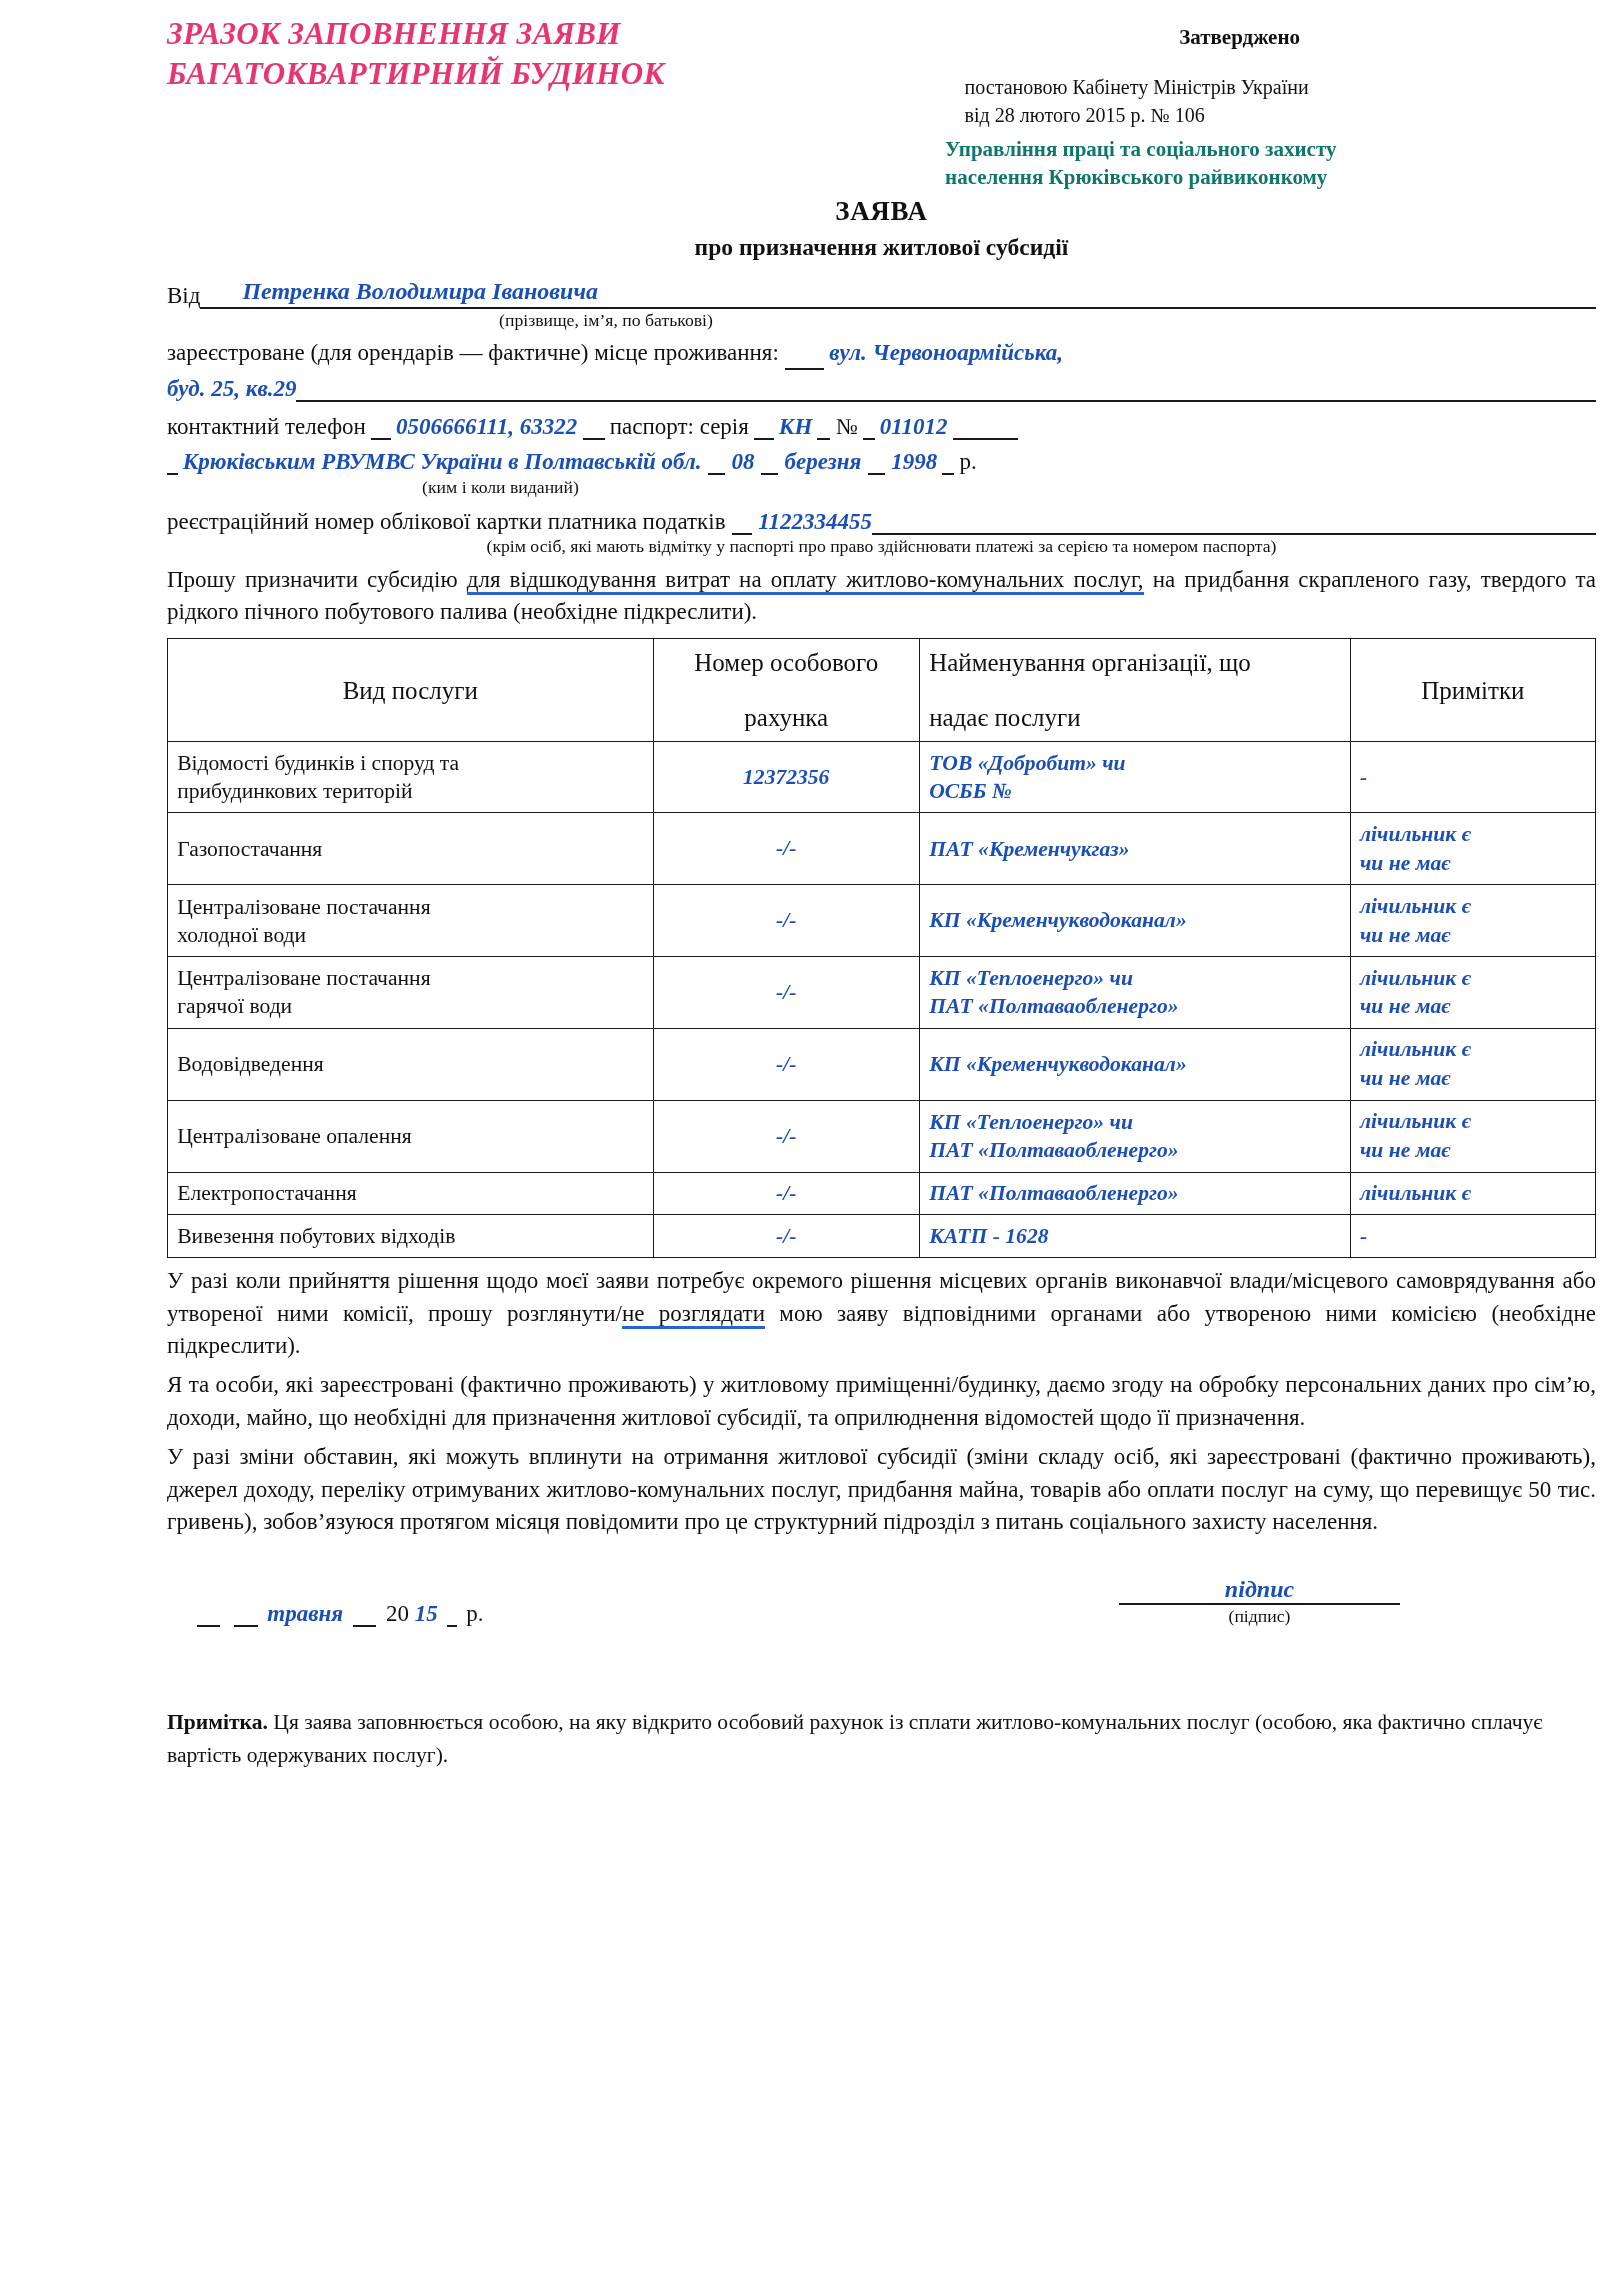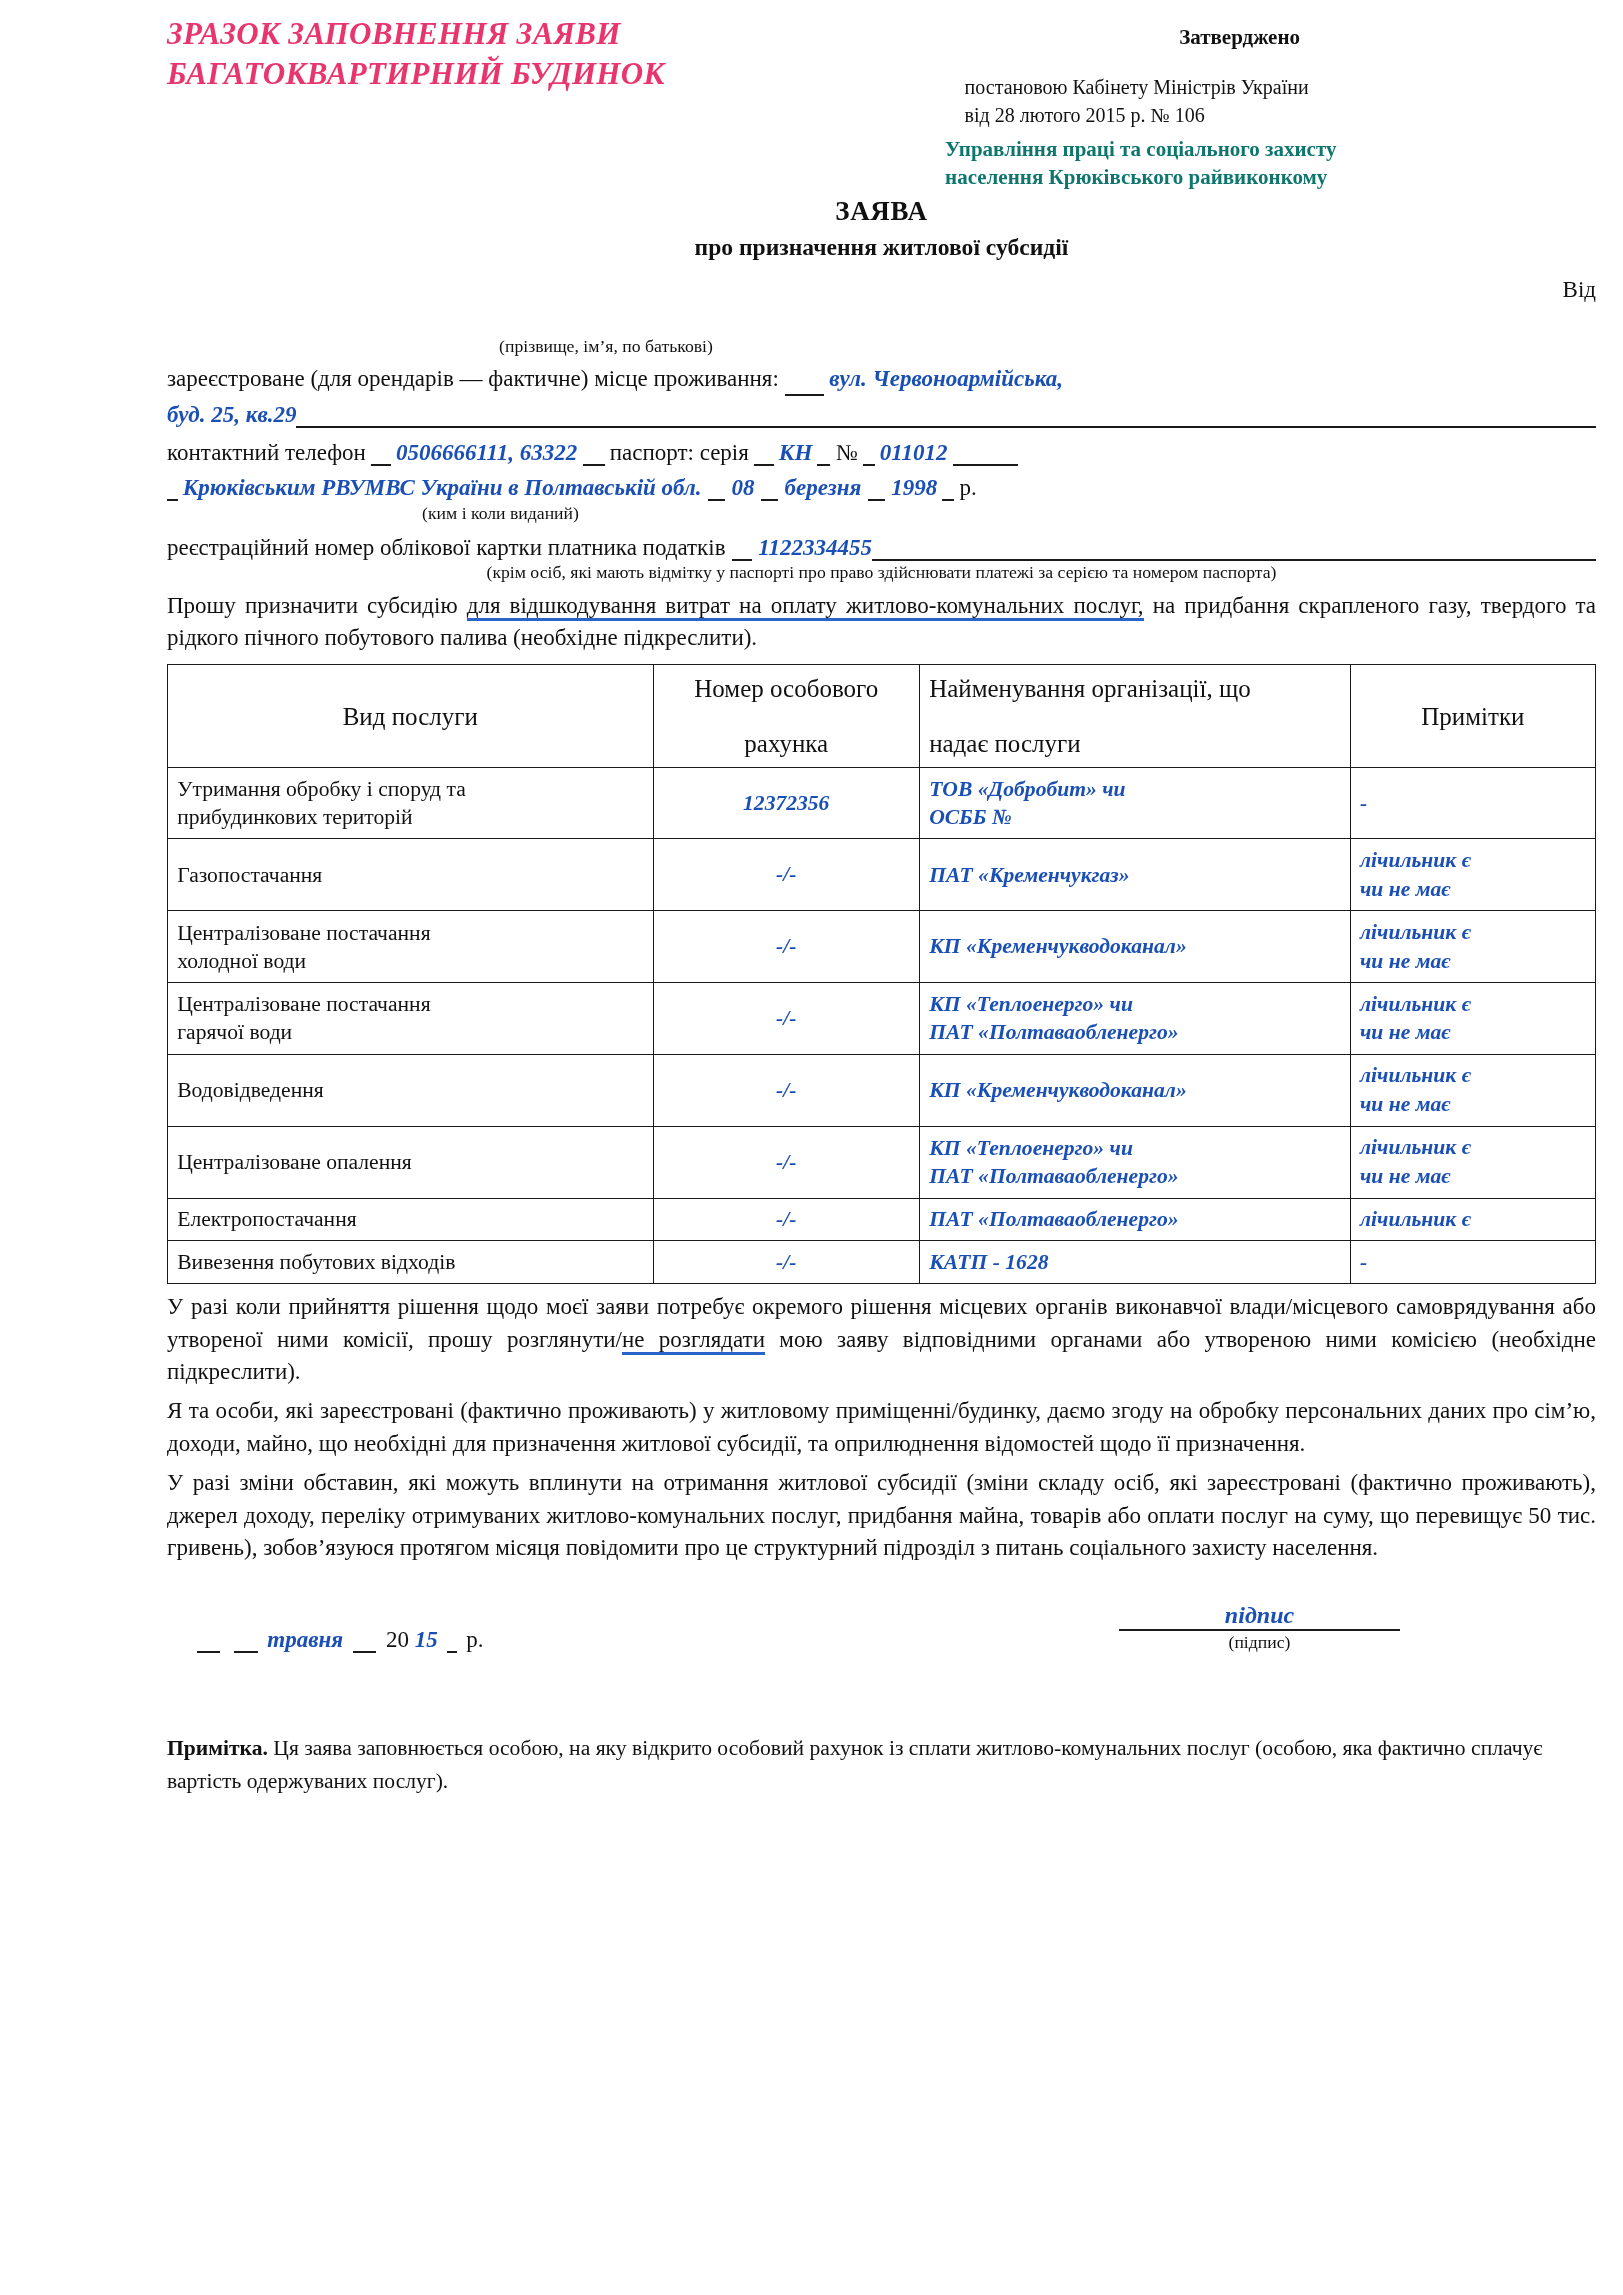--- a/index.html
+++ b/index.html
@@ -230,21 +230,21 @@
       <div class="org-line">Управління праці та соціального захисту</div>
       <div class="org-line" style="margin-top:0">населення Крюківського райвиконкому</div>
     </div>
   </div>
 
   <div class="doc">
 
     <div class="doc-title">ЗАЯВА</div>
     <div class="doc-subtitle">про призначення житлової субсидії</div>
 
-    <div class="frm-row" style="margin-top:16px;flex-direction:column;">
+    <div class="frm-row" style="margin-top:16px;">
       <span class="frm-label">Від</span>
       <span class="fill-line">
         <span class="ink">Петренка Володимира Івановича</span>
       </span>
     </div>
     <div class="caption" style="width:720px;margin-left:79px;">(прізвище, ім’я, по батькові)</div>
 
     <div class="frm" style="margin-top:6.5px;">
       <span>зареєстроване (для орендарів — фактичне) місце проживання:</span>
       <span class="rule" style="width:39px;"></span>
@@ -312,21 +312,21 @@
             <div>Найменування організації, що</div>
             <div style="height:22px"></div>
             <div>надає послуги</div>
           </th>
           <th class="col-notes" style="text-align:center;">Примітки</th>
         </tr>
       </thead>
       <tbody id="services-body">
           <tr>
             <td class="service-name col-service">
-              <div>Утримання обробку і споруд та</div>
+              <div>Відомості будинків і споруд та</div>
               <div>прибудинкових територій</div>
             </td>
             <td class="account-no col-account"><span class="ink">12372356</span></td>
             <td class="org-name col-org">
               <div class="ink-wrap">ТОВ «Добробит» чи</div>
               <div class="ink-wrap">ОСББ №</div>
             </td>
             <td class="notes-cell col-notes">
               <div class="ink-wrap">-</div>
             </td>

